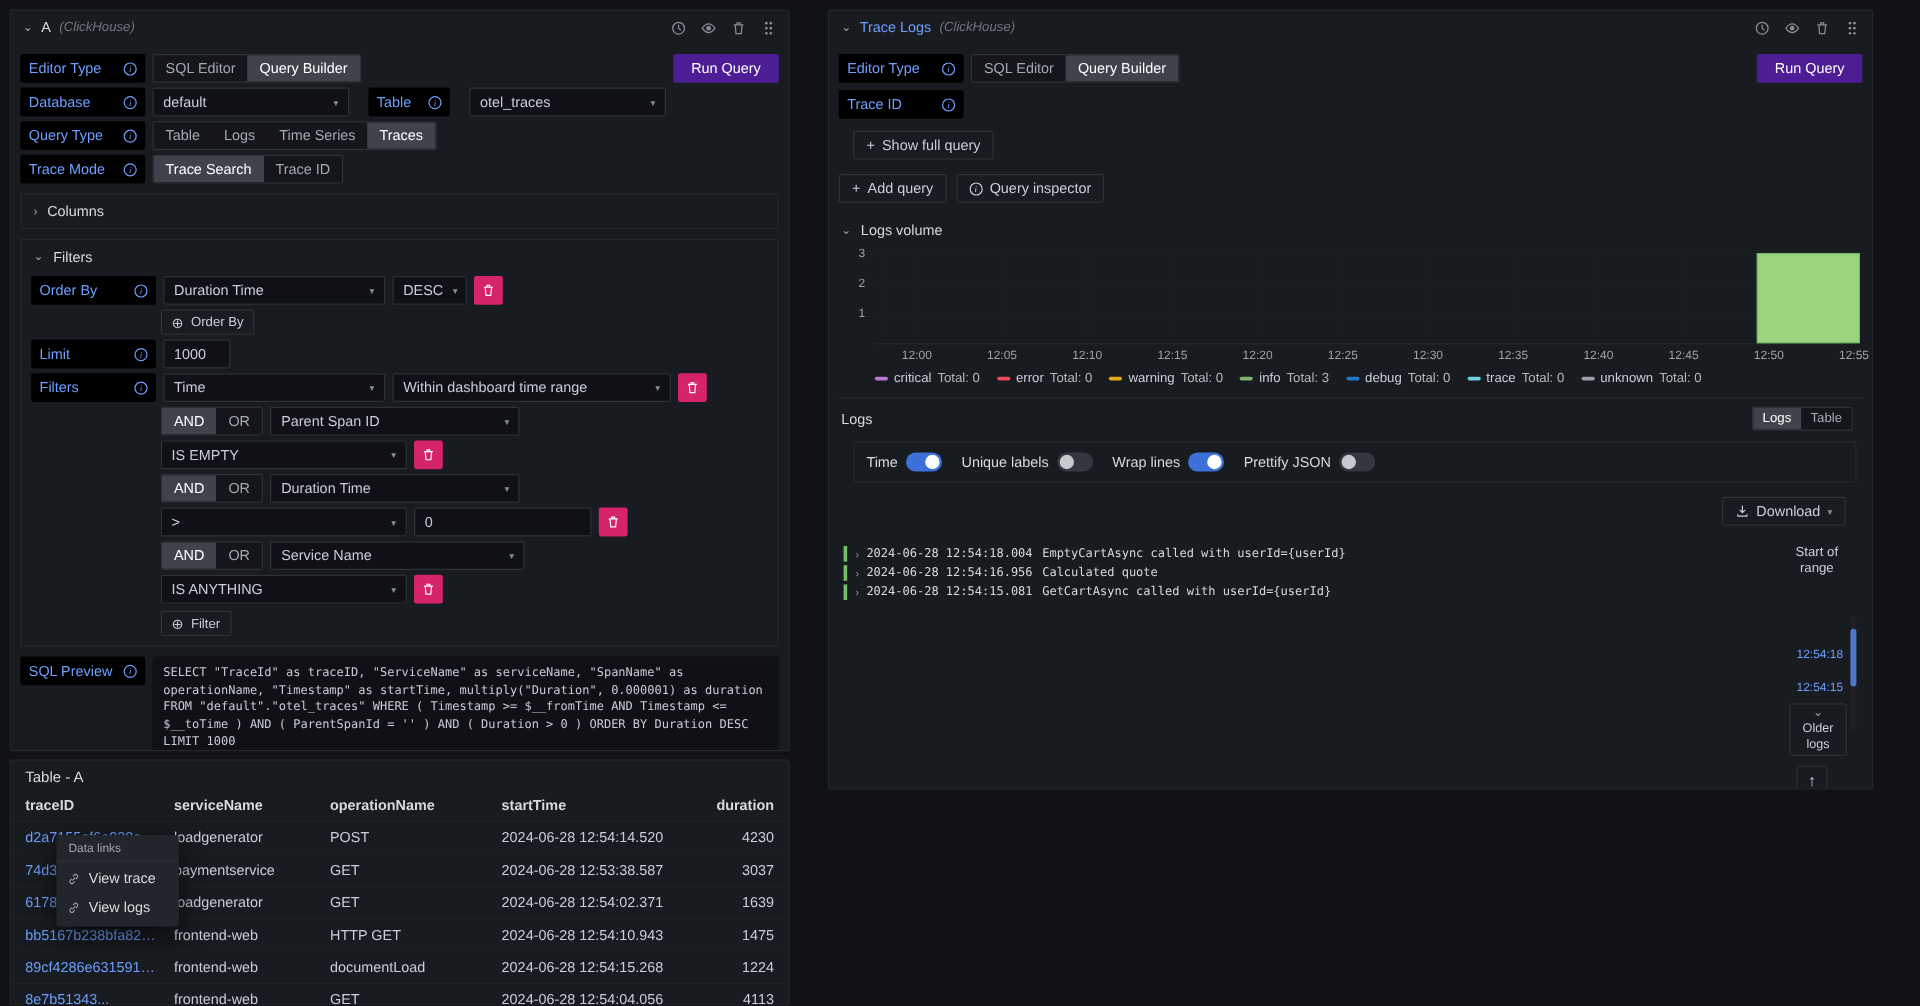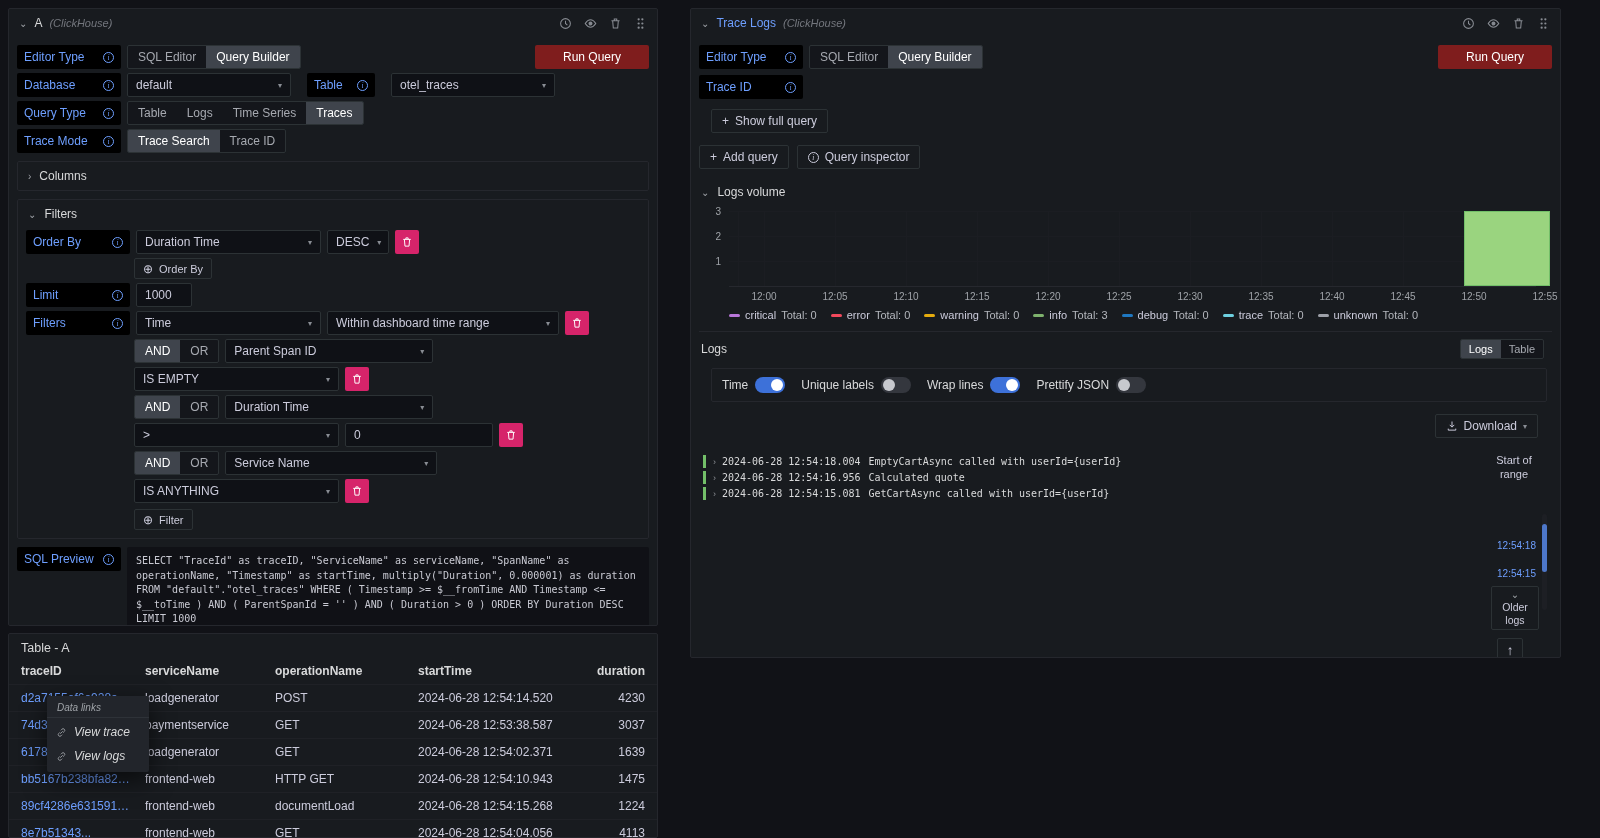--- a/index.html
+++ b/index.html
@@ -19,39 +19,39 @@
   .chip { height:24px; display:flex; align-items:center; justify-content:space-between; gap:6px; padding:0 7px; background:#000000; border-radius:2px; color:#6e9fff; font-weight:500; flex:none; }
   .info-i { width:11px; height:11px; border:1px solid #6e9fff; border-radius:50%; font-size:7.5px; line-height:9px; text-align:center; font-style:italic; font-family:"Liberation Serif",serif; flex:none; cursor:pointer; color:#6e9fff; }
   .select,.tinput { height:24px; background:#0f1116; border:1px solid #2c3235; border-radius:2px; display:flex; align-items:center; padding:0 8px; color:#ccccdc; font-size:12px; flex:none; }
   .select { justify-content:space-between; gap:8px; cursor:pointer; }
   .caret { color:#888c93; font-size:8px; }
   input.tinput { font-family:inherit; outline:none; }
   .rgroup { display:flex; height:24px; border:1px solid #2c3235; border-radius:2px; overflow:hidden; background:#14161b; flex:none; }
   .rbtn { display:flex; align-items:center; padding:0 10px; color:#a6a9b0; cursor:pointer; white-space:nowrap; }
   .rbtn.sel { background:#3f444c; color:#fff; font-weight:500; }
   .rgroup.tiny { height:20px; } .rgroup.tiny .rbtn { padding:0 8px; font-size:11px; }
-  .primary { height:24px; padding:0 28px; background:#7f1d1d; border:none; border-radius:2px; color:#fff; font-size:12px; font-weight:500; font-family:inherit; cursor:pointer; flex:none; }
+  .primary { height:24px; padding:0 15px; background:#4c1d95; border:none; border-radius:2px; color:#fff; font-size:12px; font-weight:500; font-family:inherit; cursor:pointer; flex:none; }
   .gbtn { height:24px; display:inline-flex; align-items:center; gap:6px; padding:0 10px; background:transparent; border:1px solid #2c3235; border-radius:2px; color:#ccccdc; font-size:12px; font-family:inherit; cursor:pointer; white-space:nowrap; flex:none; }
   .gbtn.sm { height:21px; font-size:11px; padding:0 8px; }
   .plusg { color:#ccccdc; font-size:12px; }
   .del { width:24px; height:24px; flex:none; background:#d6246a; border:none; border-radius:2px; color:#fff; display:flex; align-items:center; justify-content:center; cursor:pointer; }
   .del svg { width:12px; height:12px; }
   .collapse-box { border:1px solid #25272d; border-radius:2px; margin-bottom:8px; }
   .sect-head { display:flex; align-items:center; gap:8px; height:28px; padding:0 10px; font-weight:500; color:#d8d9da; cursor:pointer; }
   .fbody { padding:2px 8px 8px; }
   .indent { margin-left:108px; }
   .code { flex:1; background:#101116; border-radius:2px; padding:7px 9px; font-family:"DejaVu Sans Mono",monospace; font-size:10px; line-height:1.45; color:#c9cad3; white-space:pre-wrap; word-break:break-word; margin-left:6px; }
   
   .tp-title { padding:7px 12px 3px; font-size:12.5px; font-weight:500; color:#d8d9da; }
   .thead,.trow { display:flex; align-items:center; padding:0 12px; }
   .thead { height:26px; font-weight:700; color:#d8d9da; }
   .trow { height:27px; border-top:1px solid #1f2126; }
   .c-trace { width:124px; flex:none; } .c-svc { width:130px; flex:none; } .c-op { width:130px; flex:none; } .c-start { width:172px; flex:none;margin-left:13px; } .c-dur { flex:1; text-align:right; }
   .linkcell { color:#6e9fff; cursor:pointer; overflow:hidden; white-space:nowrap; text-overflow:ellipsis; padding-right:10px; }
-  .ctxmenu { position:absolute; left:38px; top:62px; width:102px; background:#22252b; border-radius:2px; box-shadow:0 8px 24px rgba(0,0,0,.6); z-index:6; padding-bottom:4px;font-style:italic; }
+  .ctxmenu { position:absolute; left:38px; top:62px; width:102px; background:#22252b; border-radius:2px; box-shadow:0 8px 24px rgba(0,0,0,.6); z-index:6; padding-bottom:4px; }
   .ctx-head { font-size:10px; color:#9fa3a8; padding:6px 10px 4px; border-bottom:1px solid #2e3238; margin-bottom:2px; }
   .ctx-item { display:flex; align-items:center; gap:7px; height:24px; padding:0 9px; font-size:12px; color:#d8d9da; cursor:pointer; }
   .ctx-item svg { width:11px; height:11px; color:#9fa3a8; flex:none; }
   
   .lvhead { display:flex; align-items:center; gap:8px; margin:16px 0 0 2px; font-weight:500; color:#d8d9da; }
   .chartwrap { position:relative; height:100px; margin-top:8px; }
   .plot { position:absolute; left:30px; right:16px; top:4px; height:76px; border-bottom:1px solid #26282e;
           background-image:repeating-linear-gradient(to right,#1b1d22 0 1px,transparent 1px 71px); background-position:35px 0; }
   .hline { position:absolute; left:0; right:0; height:1px; background:#1b1d22; }
   .ytick { position:absolute; left:0; width:22px; text-align:right; font-size:10px; color:#9fa3a8; }

